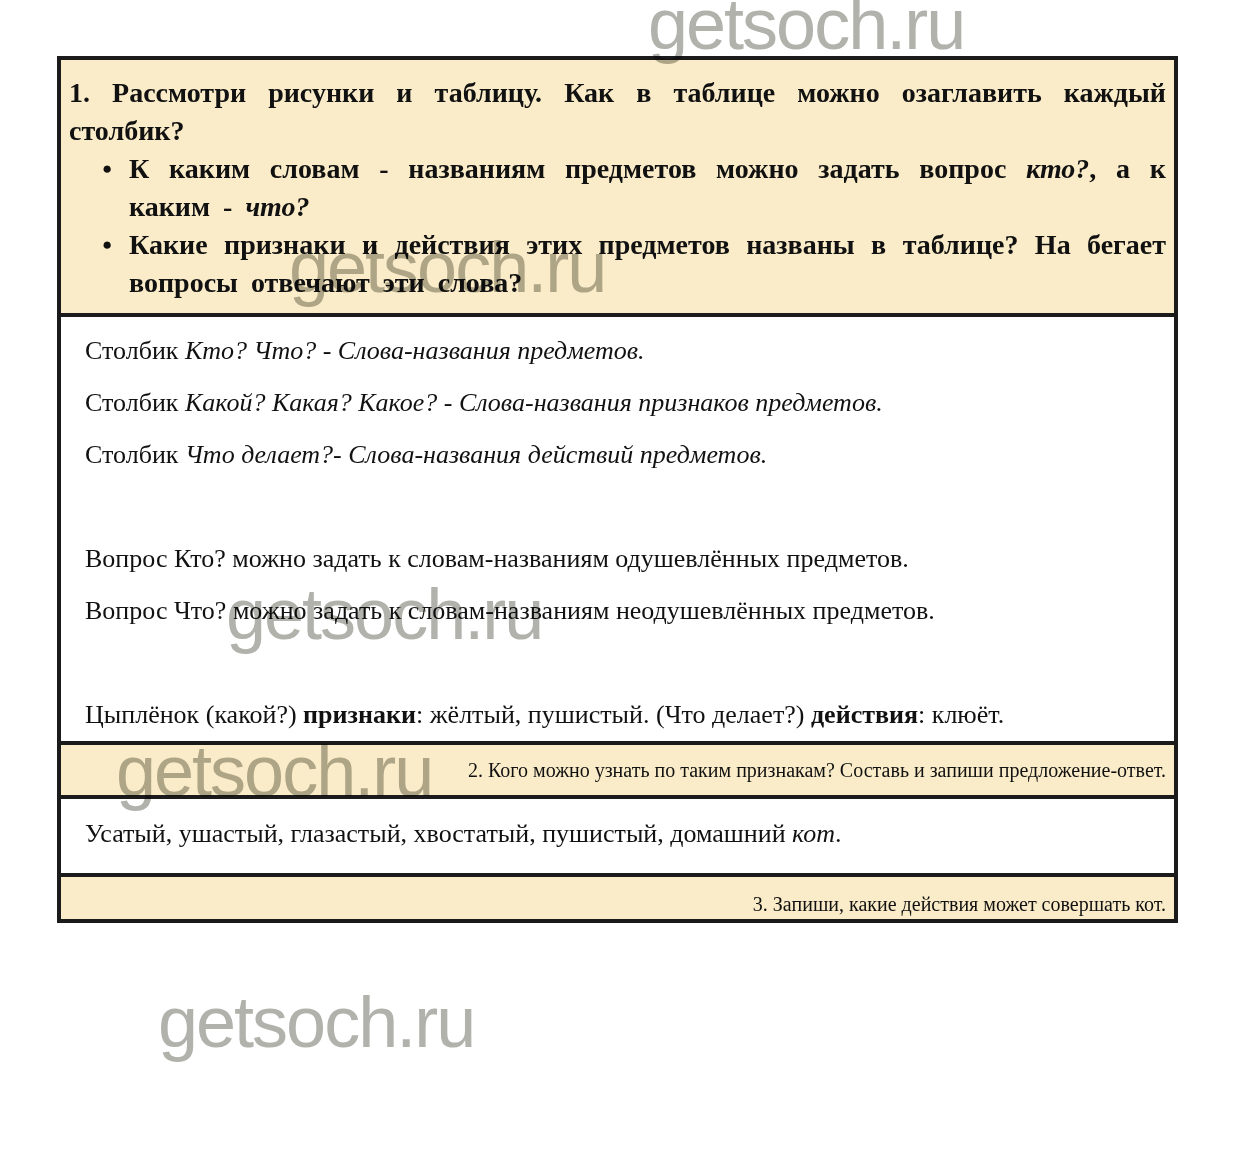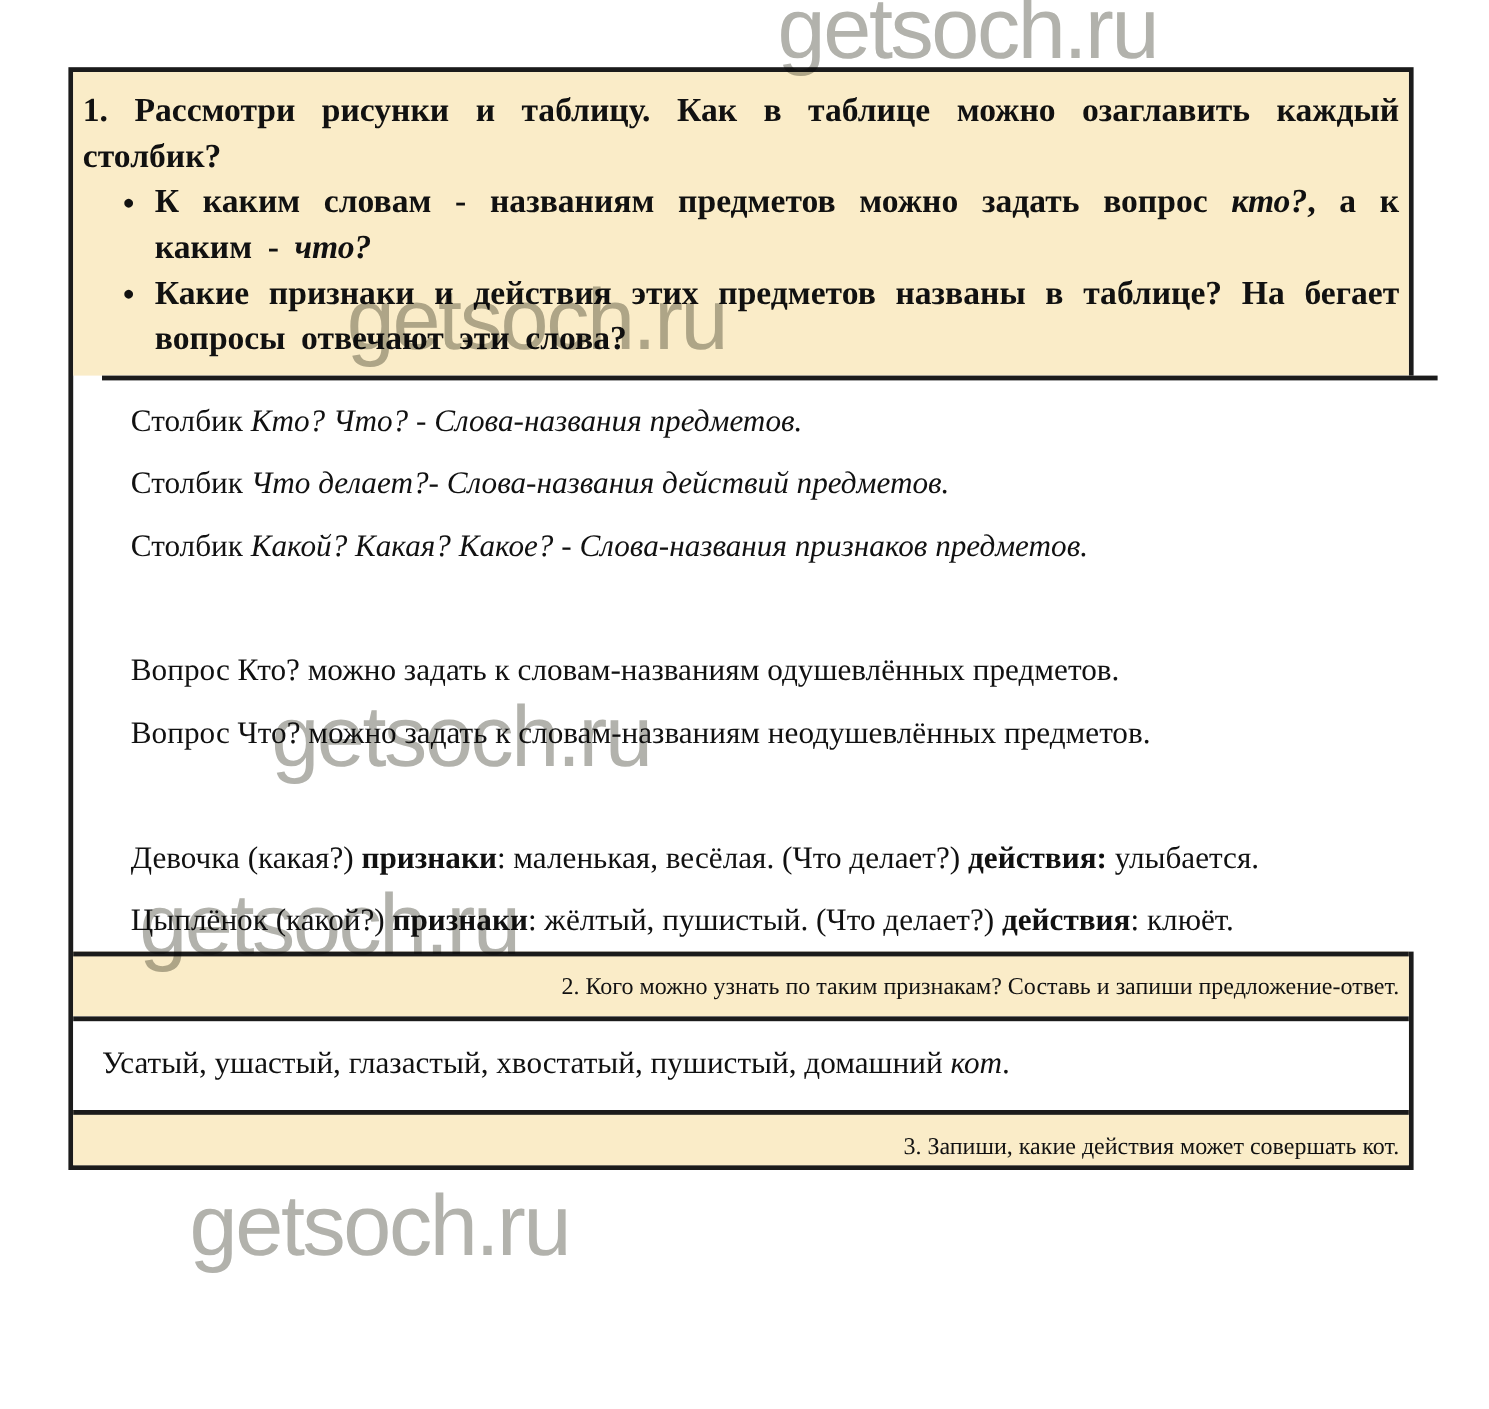--- a/index.html
+++ b/index.html
@@ -63,21 +63,21 @@
     padding-left:60px;
     font-weight:bold;font-size:28px;line-height:38px;
     text-align:justify;word-spacing:6px;
   }
   .sec1 .dot{
     position:absolute;left:33px;top:0;
     font-size:17px;line-height:38px;
   }
   .sec1 i{font-style:italic;}
   
-  .sec2{padding:8px 8px 0 24px;margin-left:24px;}
+  .sec2{padding:8px 8px 0 24px;}
   .sec2 p{font-size:26px;line-height:52px;}
   .sec2 .gap{height:52px;}
   .sec2 i{font-style:italic;}
   .sec2 b{font-weight:bold;}
   
   .sec3{padding:10px 8px;}
   .sec5{padding:12px 8px 0 8px;}
   .task-title{font-weight:normal;font-size:20px;line-height:30px;text-align:right;}
   
   .sec4{padding:19px 8px 23px 8px;}
@@ -105,27 +105,26 @@
           <span class="dot">●</span><span>К каким словам - названиям предметов можно задать вопрос </span><i>кто?</i><span>, а к каким - </span><i>что?</i>
         </li>
         <li>
           <span class="dot">●</span><span>Какие признаки и действия этих предметов названы в таблице? На бегает вопросы отвечают эти слова?</span>
         </li>
       </ul>
     </section>
 
     <section class="sec white sec2">
       <p><span>Столбик </span><i>Кто? Что? - Слова-названия предметов.</i></p>
+      <p><span>Столбик </span><i>Какой? Какая? Какое? - Слова-названия признаков предметов.</i></p>
       <p><span>Столбик </span><i>Что делает?- Слова-названия действий предметов.</i></p>
-      <p><span>Столбик </span><i>Какой? Какая? Какое? - Слова-названия признаков предметов.</i></p>
       <div class="gap"></div>
       <p>Вопрос Кто? можно задать к словам-названиям одушевлённых предметов.</p>
       <p>Вопрос Что? можно задать к словам-названиям неодушевлённых предметов.</p>
       <div class="gap"></div>
-      <p><span>Девочка (какая?) </span><b>признаки</b><span>: маленькая, весёлая. (Что делает?) </span><b>действия:</b><span> улыбается.</span></p>
       <p><span>Цыплёнок (какой?) </span><b>признаки</b><span>: жёлтый, пушистый. (Что делает?) </span><b>действия</b><span>: клюёт.</span></p>
     </section>
 
     <section class="sec cream sec3">
       <p class="task-title">2. Кого можно узнать по таким признакам? Составь и запиши предложение-ответ.</p>
     </section>
 
     <section class="sec white sec4">
       <p><span>Усатый, ушастый, глазастый, хвостатый, пушистый, домашний </span><i>кот</i><span>.</span></p>
     </section>

